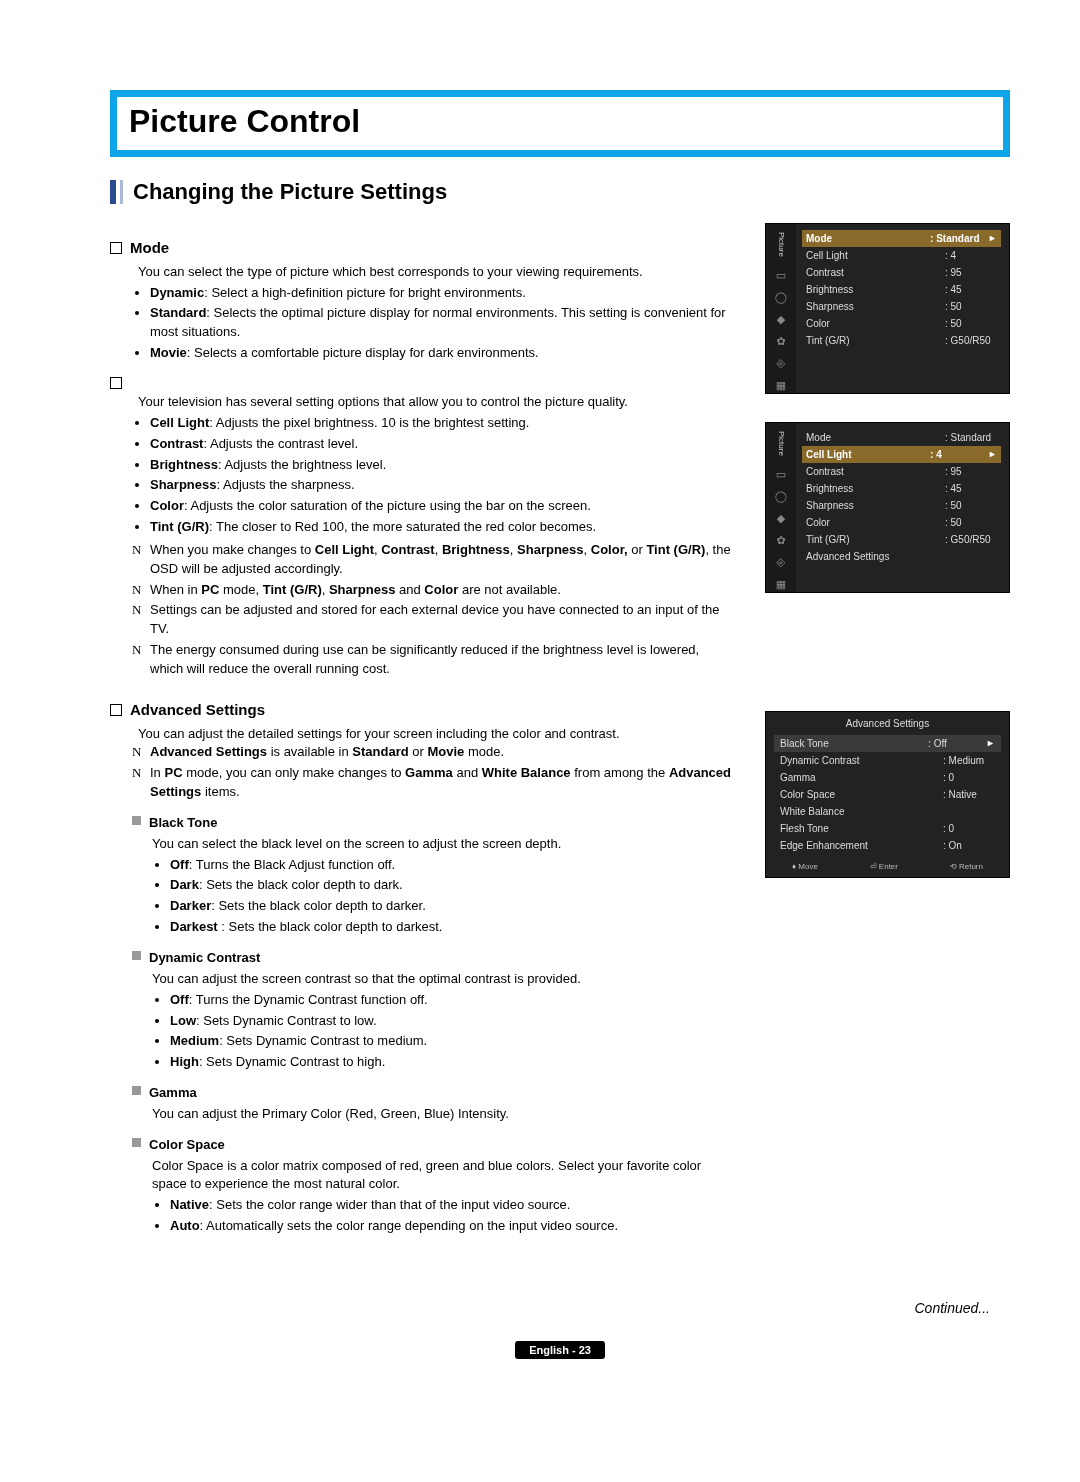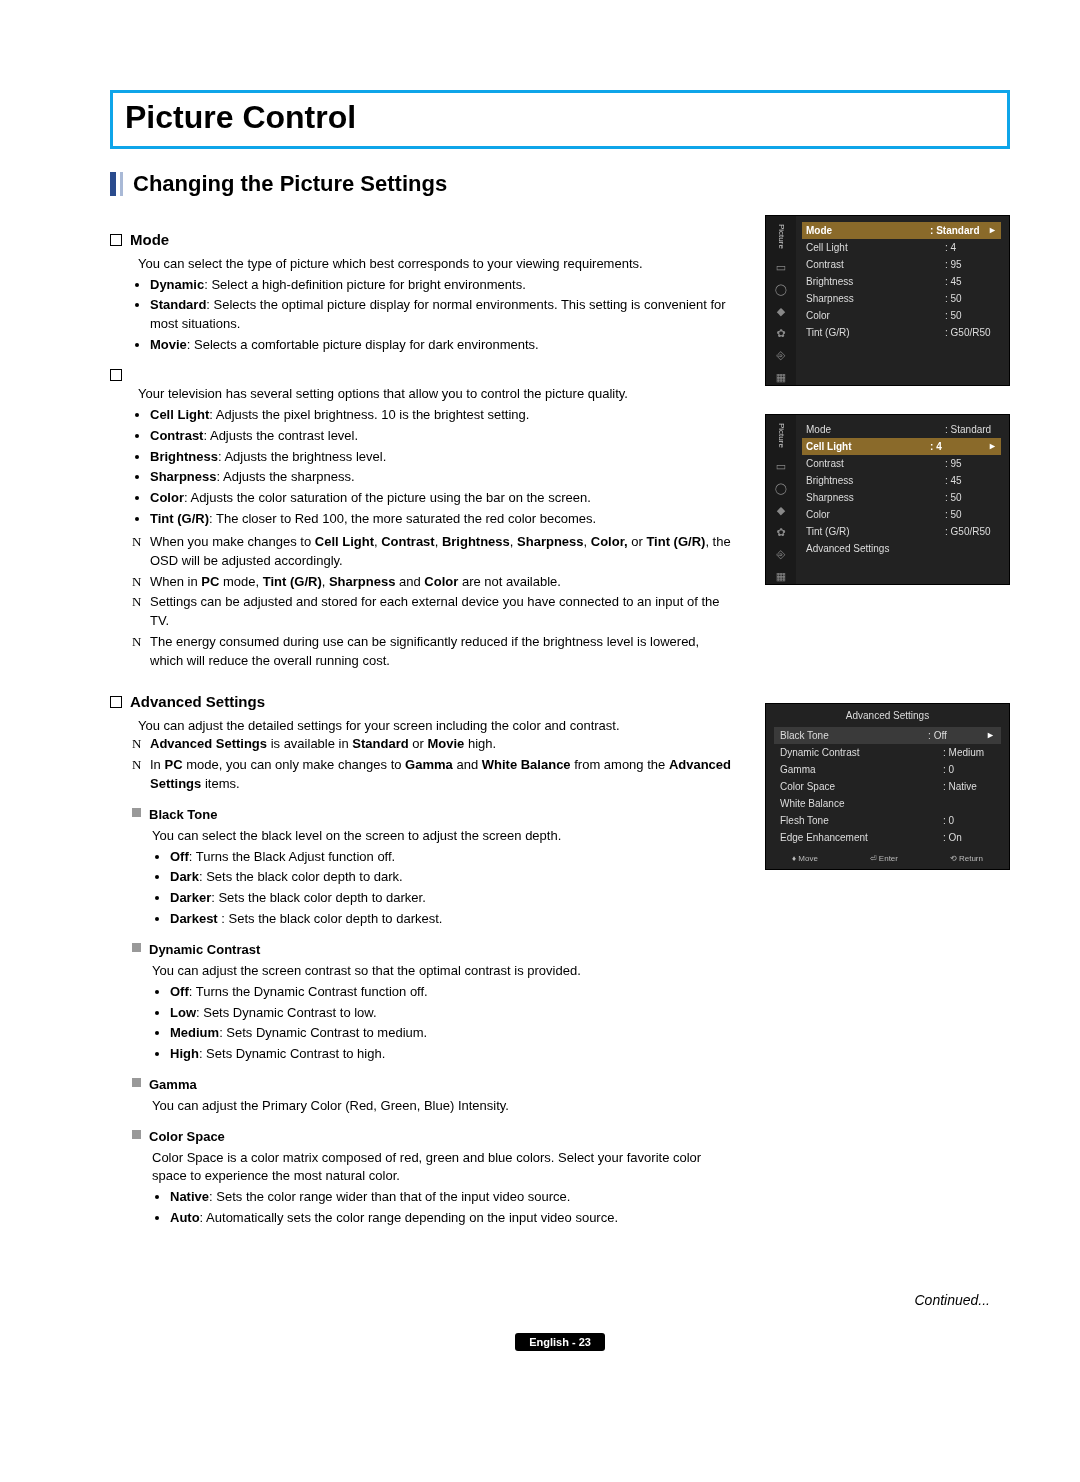--- a/index.html
+++ b/index.html
@@ -8,21 +8,21 @@
     font-family: Arial, Helvetica, sans-serif;
     background: #fff;
     color: #000;
     width: 1080px;
   }
   .page {
     padding: 90px 70px 40px 110px;
     box-sizing: border-box;
   }
   .title-box {
-    border: 3px solid #0ea5e9;
+    border: 7px solid #0ea5e9;
     padding: 6px 12px 10px 12px;
     margin-bottom: 22px;
   }
   .main-title {
     font-size: 32px;
     font-weight: bold;
     margin: 0;
   }
   .subtitle-row {
     display: flex;
@@ -284,21 +284,21 @@
           <div>The energy consumed during use can be significantly reduced if the brightness level is lowered, which will reduce the overall running cost.</div>
         </div>
 
       <div class="h3-row" style="margin-top:20px">
         <span class="box-bullet"></span>
         <span class="h3">Advanced Settings</span>
       </div>
       <div class="body-text">You can adjust the detailed settings for your screen including the color and contrast.</div>
       <div class="note-row">
           <span class="note-mark">N</span>
-        <div><b>Advanced Settings</b><span> is available in </span><b>Standard</b><span> or </span><b>Movie</b><span> high.</span></div>
+        <div><b>Advanced Settings</b><span> is available in </span><b>Standard</b><span> or </span><b>Movie</b><span> mode.</span></div>
       </div>
       <div class="note-row">
           <span class="note-mark">N</span>
         <div><span>In </span><b>PC</b><span> mode, you can only make changes to </span><b>Gamma</b><span> and </span><b>White Balance</b><span> from among the </span><b>Advanced Settings</b><span> items.</span></div>
       </div>
 
       <div class="sub-h">
           <span class="square-bullet"></span>
           <span>Black Tone</span>
         </div>

